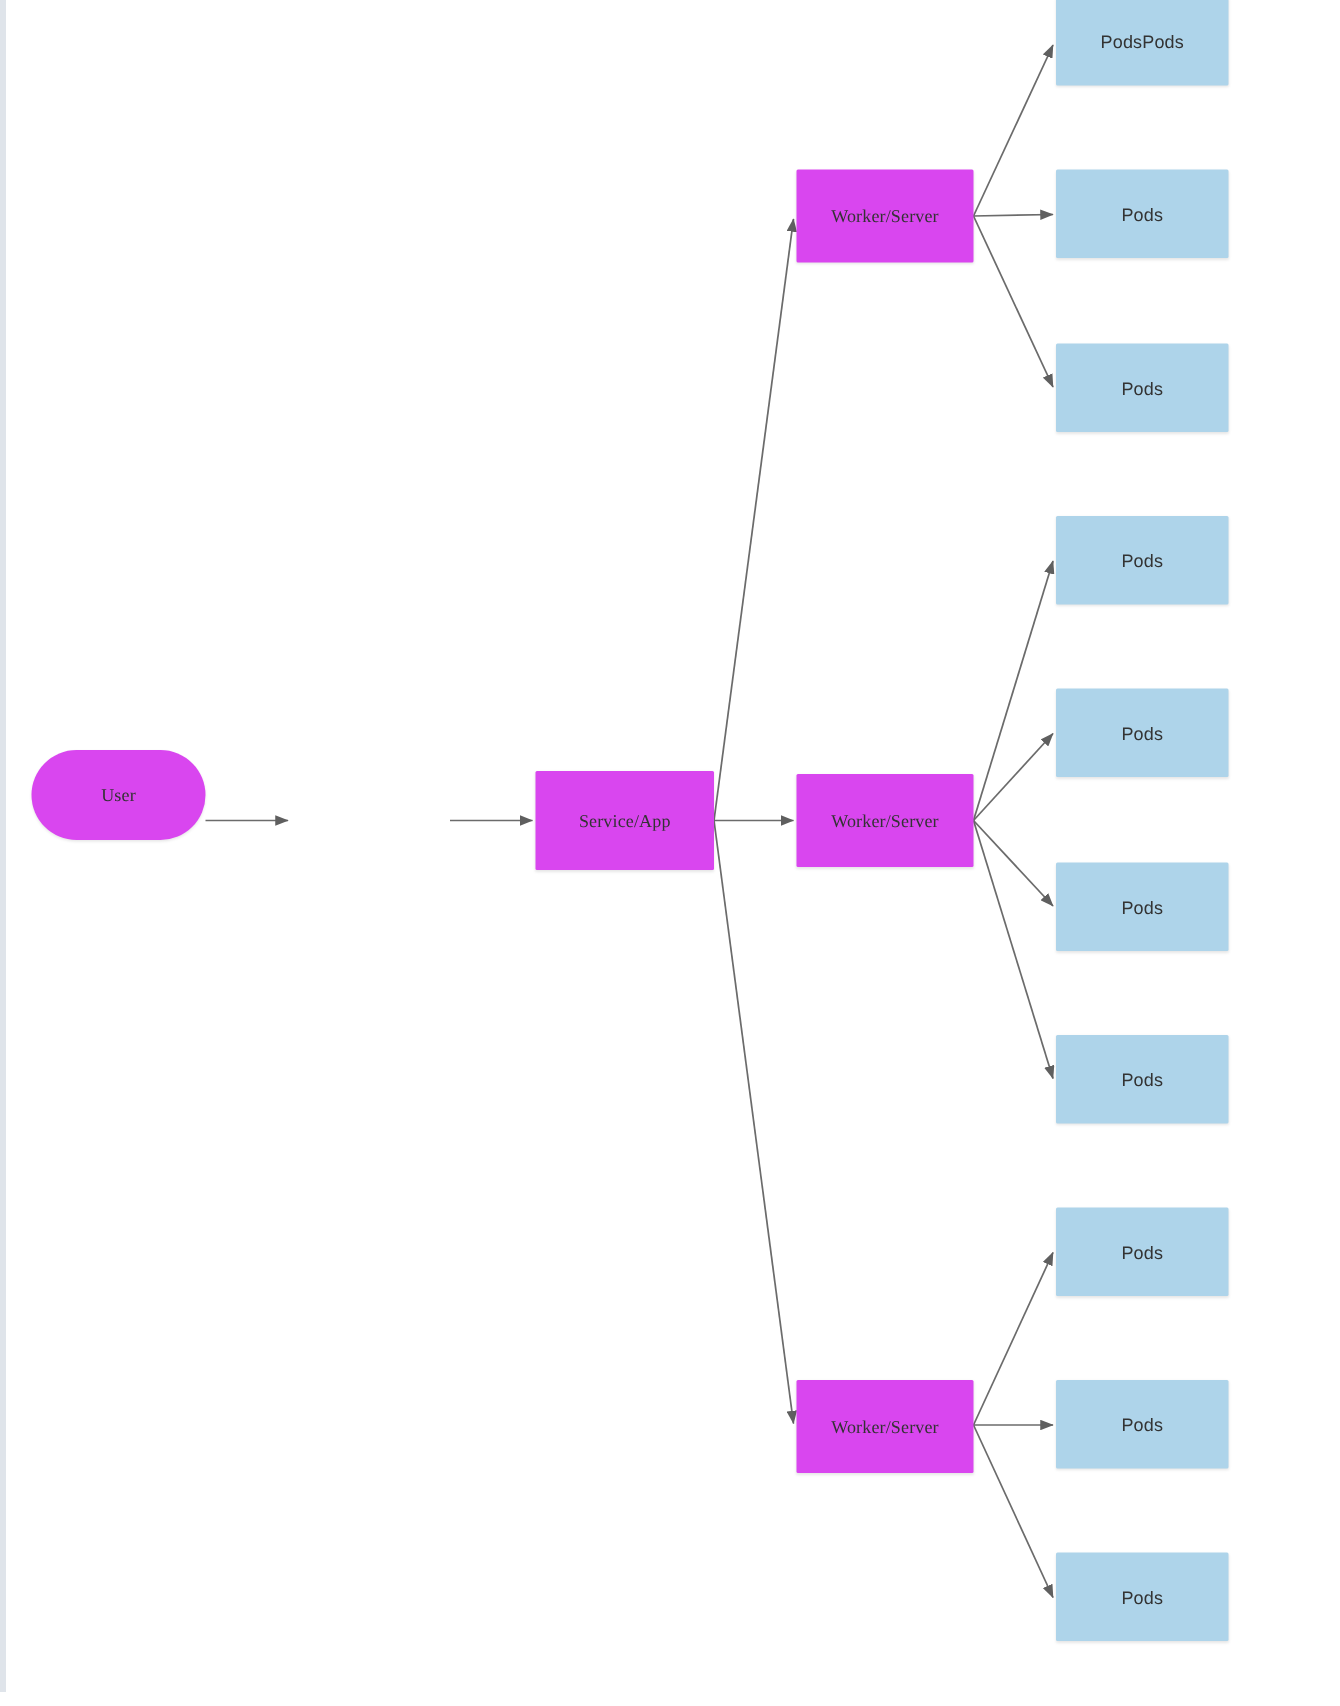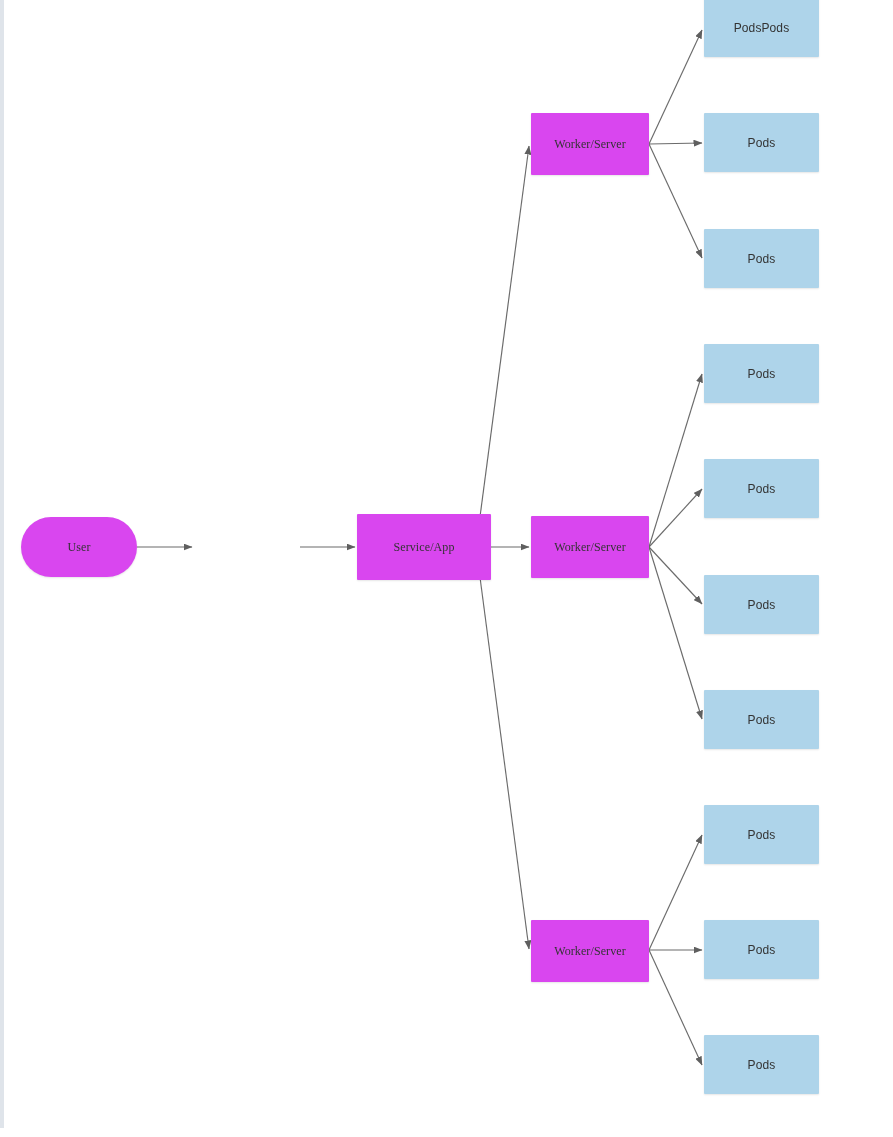--- a/index.html
+++ b/index.html
@@ -83,24 +83,24 @@
         <line x1="649" y1="547" x2="702" y2="374" marker-end="url(#arrowhead)"></line>
         <line x1="649" y1="547" x2="702" y2="489" marker-end="url(#arrowhead)"></line>
         <line x1="649" y1="547" x2="702" y2="604" marker-end="url(#arrowhead)"></line>
         <line x1="649" y1="547" x2="702" y2="719" marker-end="url(#arrowhead)"></line>
         <line x1="649" y1="950" x2="702" y2="835" marker-end="url(#arrowhead)"></line>
         <line x1="649" y1="950" x2="702" y2="950" marker-end="url(#arrowhead)"></line>
         <line x1="649" y1="950" x2="702" y2="1065" marker-end="url(#arrowhead)"></line>
       </g>
   </svg>
 
-<div class="node node-stadium fill-amber" style="left: 21px; top: 517px; width: 116px; height: 60px;">
+<div class="node node-stadium fill-amber" style="left: 21px; top: 500px; width: 116px; height: 60px;">
       <span class="node-label">User</span>
     </div>
-    <div class="node node-rect fill-amber" style="left: 357px; top: 514px; width: 134px; height: 66px;">
+    <div class="node node-rect fill-amber" style="left: 357px; top: 514px; width: 119px; height: 66px;">
       <span class="node-label">Service/App</span>
     </div>
     <div class="node node-rect fill-amber" style="left: 531px; top: 113px; width: 118px; height: 62px;">
       <span class="node-label">Worker/Server</span>
     </div>
     <div class="node node-rect fill-amber" style="left: 531px; top: 516px; width: 118px; height: 62px;">
       <span class="node-label">Worker/Server</span>
     </div>
     <div class="node node-rect fill-amber" style="left: 531px; top: 920px; width: 118px; height: 62px;">
       <span class="node-label">Worker/Server</span>

